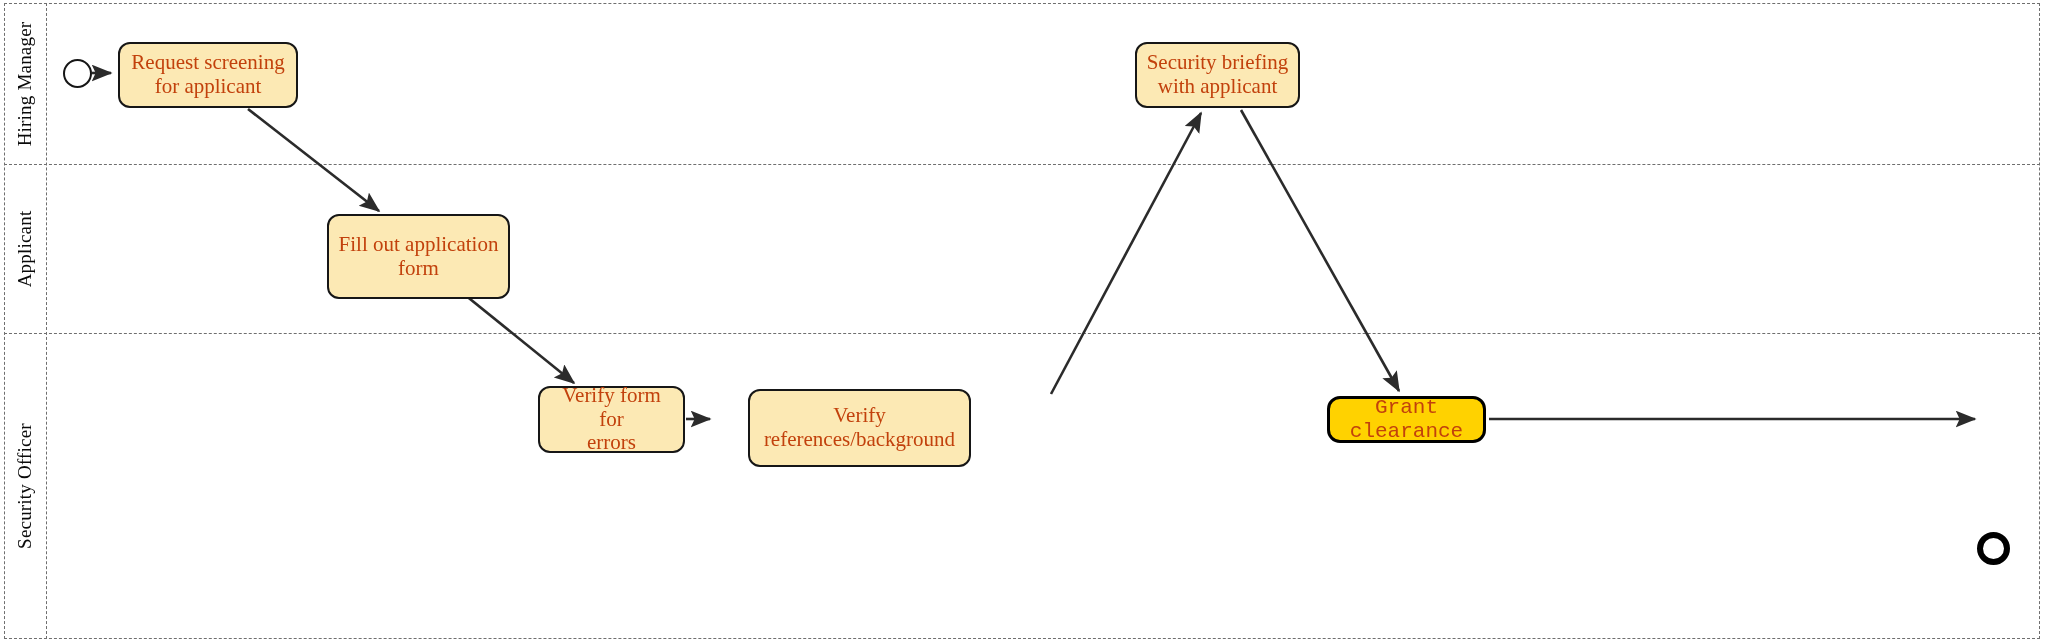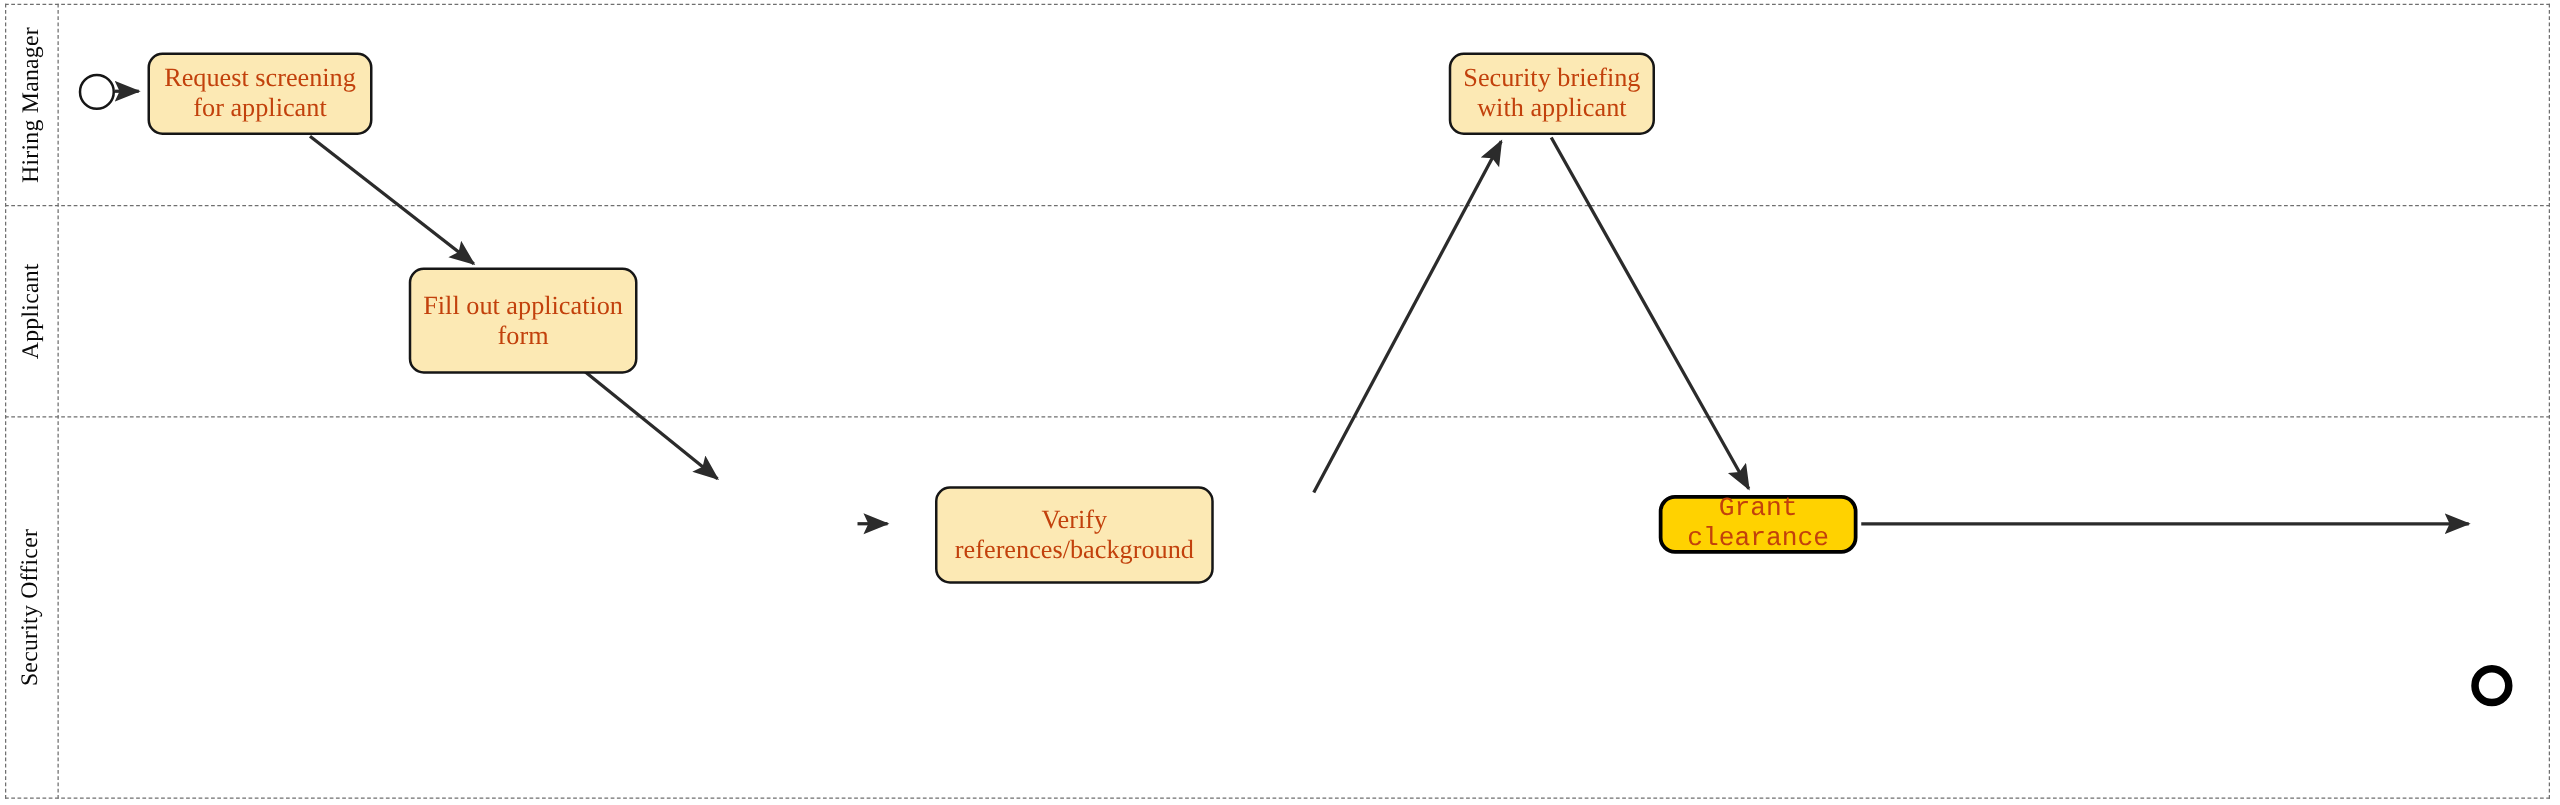--- a/index.html
+++ b/index.html
@@ -149,23 +149,25 @@
 
   <div class="event start" style="left:63px;top:59px;width:29px;height:29px;"></div>
   <div class="event end" style="left:1977px;top:532px;width:33px;height:33px;"></div>
 
   <div class="node" style="left:118px;top:42px;width:180px;height:66px;">Request screening
 for applicant</div>
 
   <div class="node" style="left:327px;top:214px;width:183px;height:85px;">Fill out application
 form</div>
 
+  <div class="node" style="left:538px;top:386px;width:147px;height:67px;">Verify form for
+errors</div>
 
   <div class="node" style="left:748px;top:389px;width:223px;height:78px;">Verify
 references/background</div>
 
 
-  <div class="node" style="left:1135px;top:42px;width:165px;height:66px;margin-left:24px;">Security briefing
+  <div class="node" style="left:1135px;top:42px;width:165px;height:66px;">Security briefing
 with applicant</div>
 
   <div class="node highlight" style="left:1327px;top:396px;width:159px;height:47px;">Grant clearance</div>
 
 </div>
 
 </body></html>

